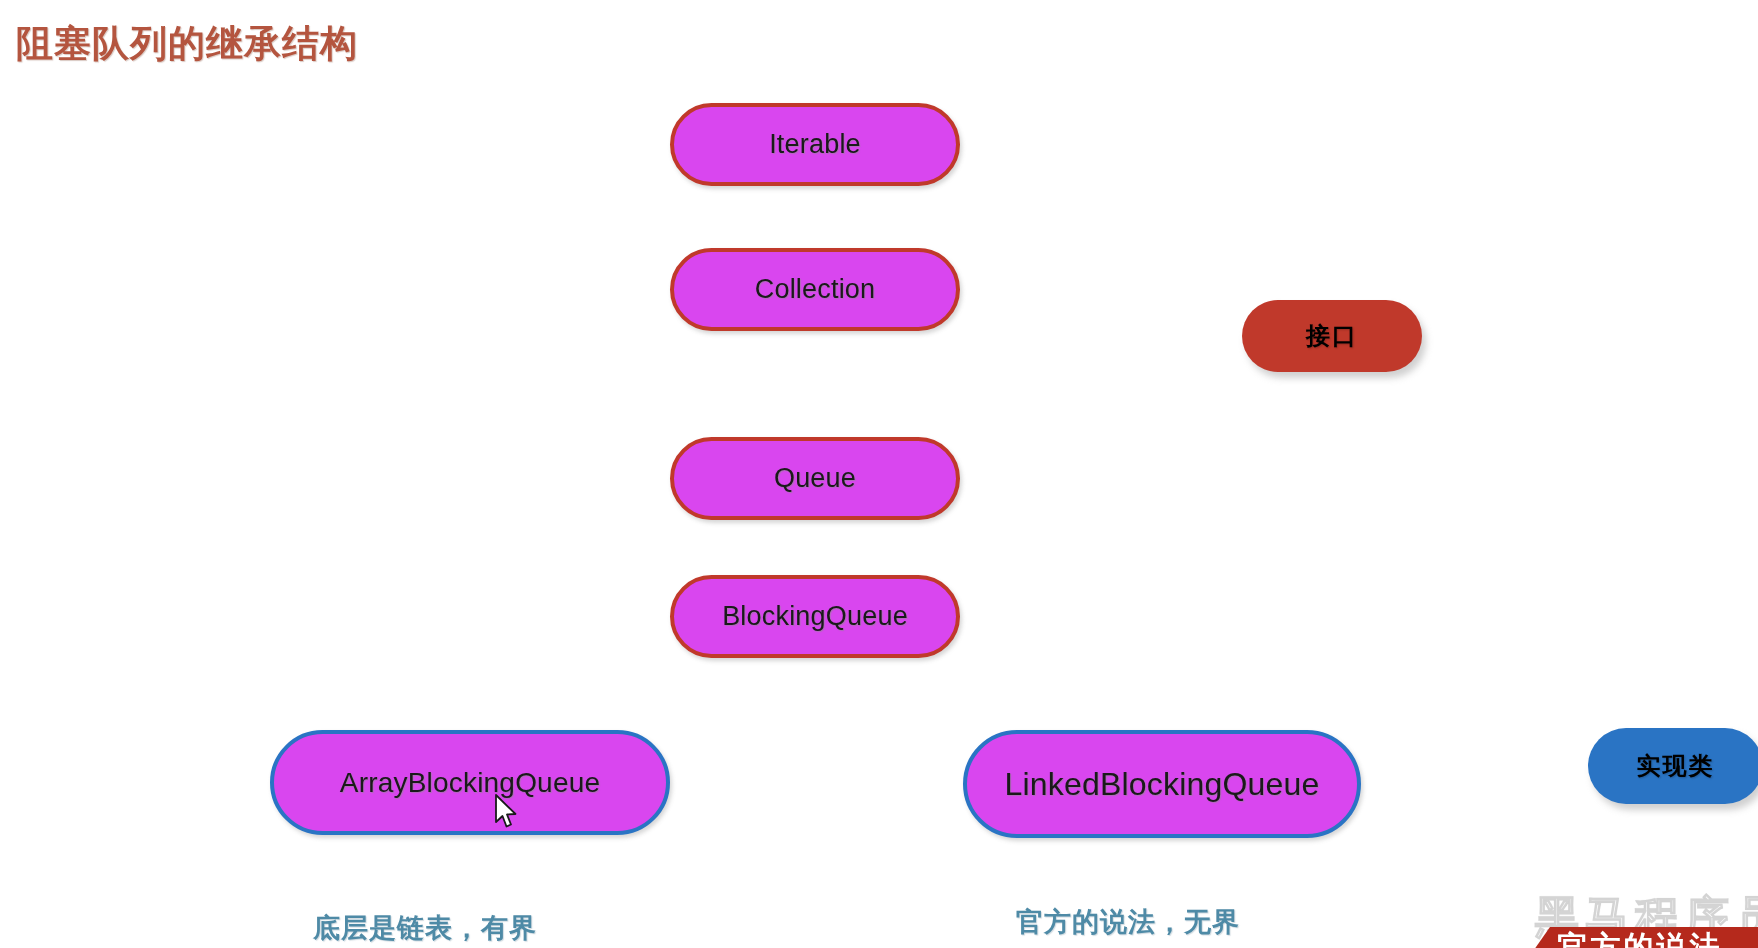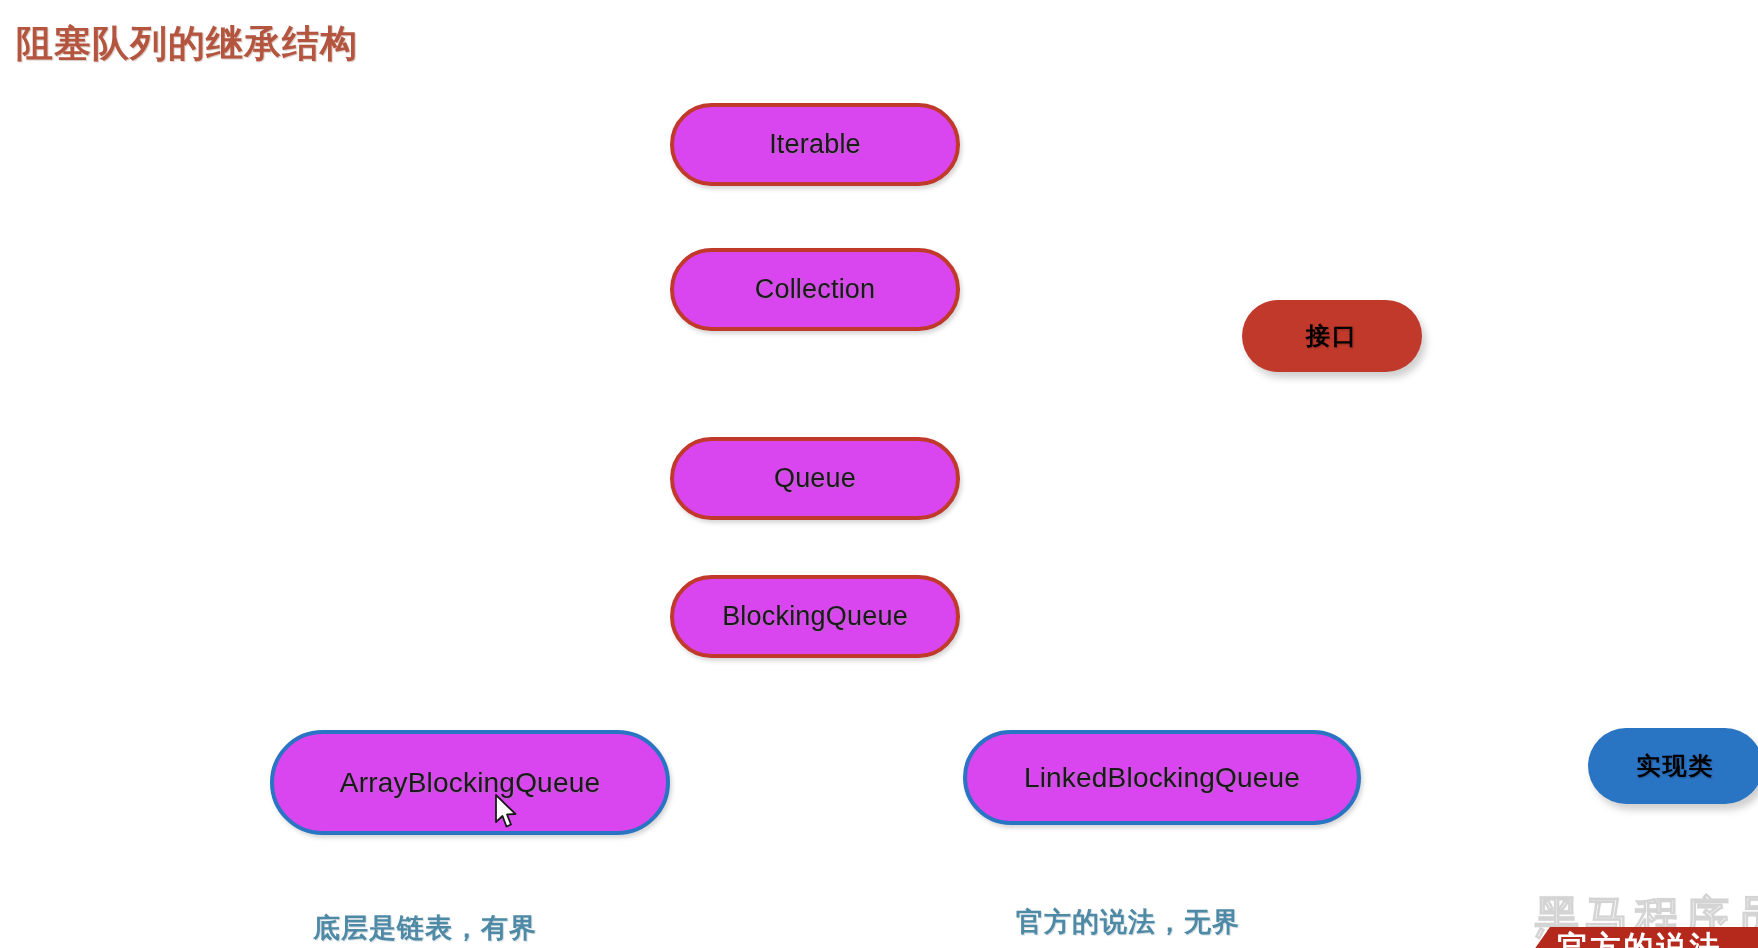--- a/index.html
+++ b/index.html
@@ -141,21 +141,21 @@
   </div>
 
   <div class="node iface" style="left:670px; top:575px; width:290px; height:83px;">
     <span>BlockingQueue</span>
   </div>
 
   <div class="node impl" style="left:270px; top:730px; width:400px; height:105px; font-size:28px;">
     <span>ArrayBlockingQueue</span>
   </div>
 
-  <div class="node impl" style="left:963px; top:730px; width:398px; height:95px; font-size:28px;">
+  <div class="node impl" style="left:963px; top:730px; width:398px; height:108px; font-size:32px;">
     <span>LinkedBlockingQueue</span>
   </div>
 
   <div class="badge iface-badge" style="left:1242px; top:300px; width:180px; height:72px;">
     <span>接口</span>
   </div>
 
   <div class="badge impl-badge" style="left:1588px; top:728px; width:175px; height:76px;">
     <span>实现类</span>
   </div>

